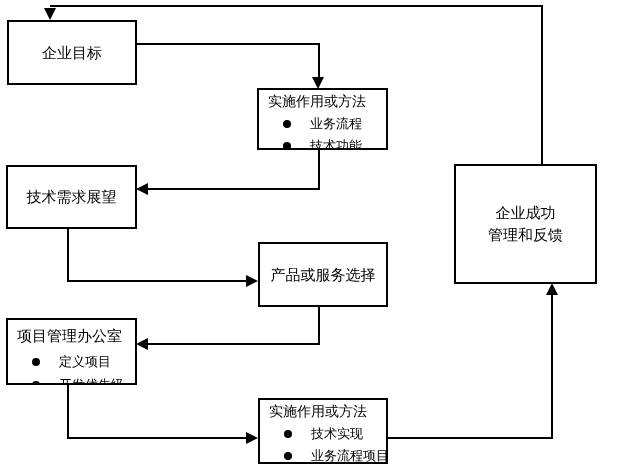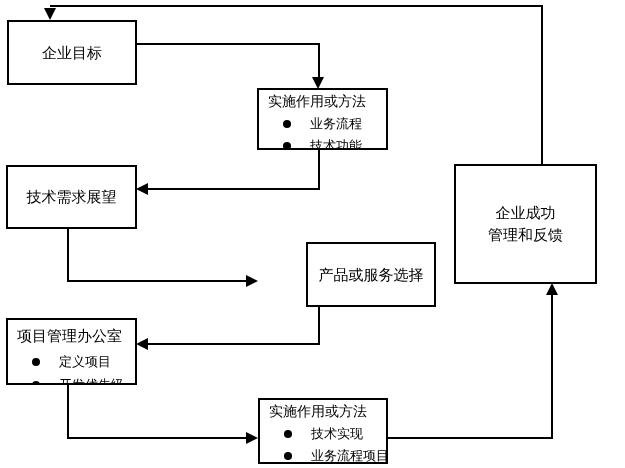--- a/index.html
+++ b/index.html
@@ -27,21 +27,21 @@
   
   .arr { position:absolute; width:0; height:0; }
   .arr-down  { border-left:6px solid transparent; border-right:6px solid transparent; border-top:12px solid #000; }
   .arr-up    { border-left:6px solid transparent; border-right:6px solid transparent; border-bottom:12px solid #000; }
   .arr-left  { border-top:6px solid transparent; border-bottom:6px solid transparent; border-right:12px solid #000; }
   .arr-right { border-top:6px solid transparent; border-bottom:6px solid transparent; border-left:12px solid #000; }
   
   #b-goals   { left:7px;   top:20px;  width:130px; height:65px;  }
   #b-methods { left:257px; top:88px;  width:131px; height:62px;  }
   #b-tech    { left:6px;   top:165px; width:131px; height:64px;  }
-  #b-product { left:258px; top:242px; width:130px; height:65px;margin-left:48px;  }
+  #b-product { left:258px; top:242px; width:130px; height:65px;  }
   #b-pmo     { left:6px;   top:318px; width:131px; height:67px;  }
   #b-project { left:258px; top:398px; width:130px; height:66px;  }
   #b-success { left:454px; top:164px; width:143px; height:120px; }
   
   #s1  { left:50px;  top:5px;   width:493px; }
   #s2  { left:541px; top:5px;   height:159px; }
   #s3  { left:135px; top:43px;  width:185px; }
   #s4  { left:318px; top:43px;  height:36px; }
   #s5  { left:318px; top:148px; height:42px; }
   #s6  { left:147px; top:188px; width:173px; }

